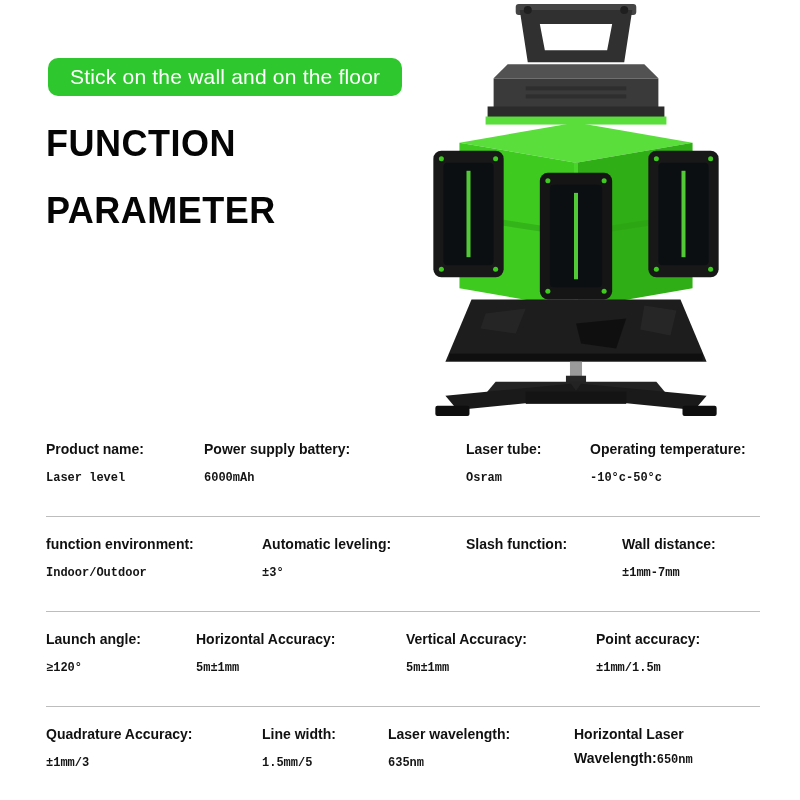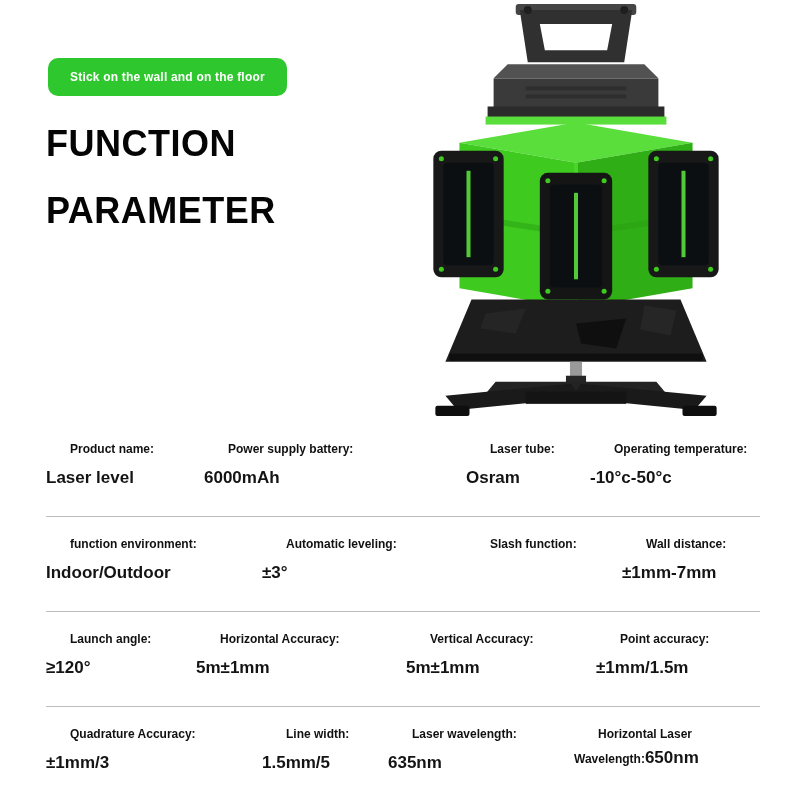--- a/index.html
+++ b/index.html
@@ -15,21 +15,21 @@
   html,body{width:800px;height:800px;background:#ffffff;overflow:hidden;}
   body{font-family:"Liberation Sans","DejaVu Sans",sans-serif;color:var(--text);}
   .page{position:relative;width:800px;height:800px;background:#fff;}
 
   
   .badge{
     position:absolute;left:48px;top:58px;height:38px;
     background:var(--badge-green);border-radius:10px;
     padding:0 22px;display:flex;align-items:center;
   }
-  .badge span{color:#fff;font-size:12px;font-weight:700;letter-spacing:.2px;white-space:nowrap;}
+  .badge span{color:#fff;font-size:21px;font-weight:400;letter-spacing:.2px;white-space:nowrap;}
 
   
   .title{position:absolute;left:46px;top:110px;}
   .title .title-line{
     display:block;font-size:36px;font-weight:900;line-height:67px;
     color:#050505;letter-spacing:.5px;
   }
 
   
   .product{position:absolute;left:368px;top:2px;width:416px;height:432px;}
@@ -37,22 +37,22 @@
 
   
   .specs{position:absolute;left:40px;top:422px;width:720px;padding-left:6px;}
   .spec-row{display:grid;height:95px;padding-top:15px;}
   .spec-row.bordered{border-bottom:1px solid var(--divider);}
   .row-0{grid-template-columns:158px 262px 124px 1fr;}
   .row-1{grid-template-columns:216px 204px 156px 1fr;}
   .row-2{grid-template-columns:150px 210px 190px 1fr;}
   .row-3{grid-template-columns:216px 126px 186px 1fr;}
   .cell{padding-right:10px;}
-  .cell .label{font-size:12px;font-weight:700;line-height:24px;margin-left:24px;}
-  .cell .value{font-size:17px;font-weight:700;line-height:24px;margin-top:5px;color:#141414;}
+  .cell .label{font-size:14px;font-weight:700;line-height:24px;}
+  .cell .value{font-size:12px;font-weight:700;line-height:24px;margin-top:5px;color:#141414;font-family:Liberation Mono, monospace;}
   .cell.inline .label,.cell.inline .value{display:inline;margin-top:0;}
 </style>
 </head>
 <body>
 
 <div class="page">
 
   <div class="badge">
     <span>Stick on the wall and on the floor</span>
   </div>

